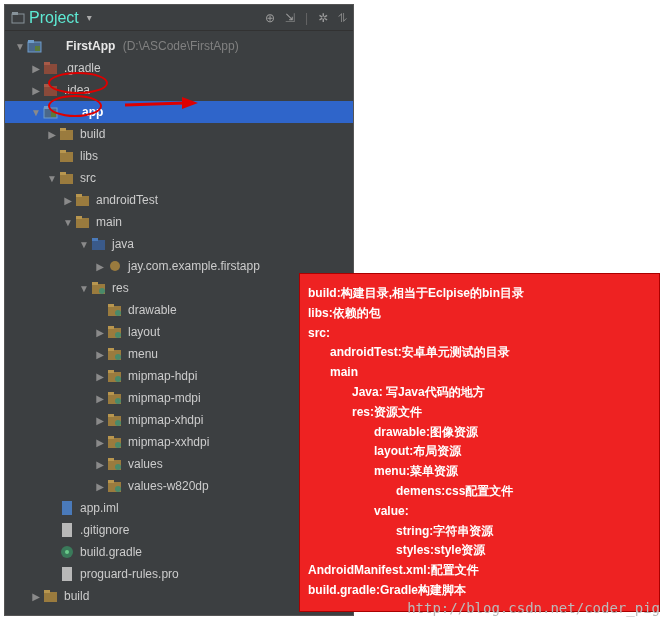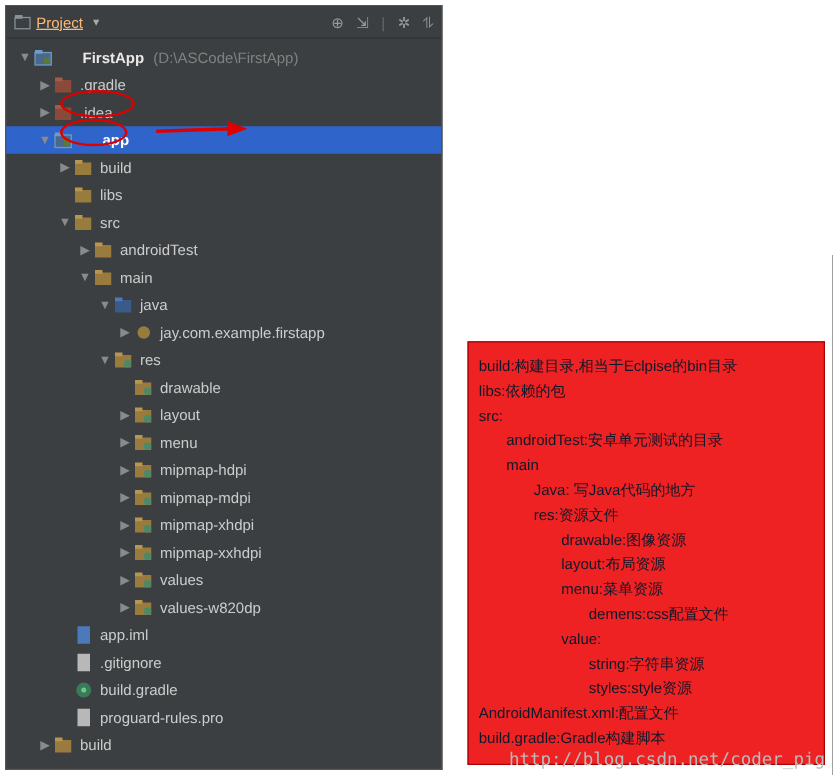--- a/index.html
+++ b/index.html
@@ -35,23 +35,22 @@
       align-items: center;
       gap: 4px;
     }
     .header-left .icon-proj {
       width: 14px; height: 14px;
       display: inline-flex;
       align-items: center;
       justify-content: center;
     }
     .header-left .title {
-      color: #fdba74;
-      font-size: 12px;
-      text-decoration: underline;
+      color: #5eead4;
+      font-size: 16px;
     }
     .header-left .chev {
       color: #aaa;
       font-size: 10px;
       margin-left: 4px;
     }
     .header-right {
       display: flex;
       align-items: center;
       gap: 10px;
@@ -102,25 +101,25 @@
       pointer-events: none;
     }
     .arrow-annotation {
       position: absolute;
       pointer-events: none;
     }
     .info-box {
       position: absolute;
       right: 6px;
       top: 273px;
-      width: 286px;
+      width: 361px;
       background: #ee2222;
-      color: #0f172a;
+      color: #ffffff;
       font-size: 12px;
-      font-weight: normal;
+      font-weight: bold;
       padding: 10px 8px;
       border: 1px solid #a00;
       line-height: 1.65;
       font-family: Arial, "Microsoft YaHei", sans-serif;
     }
     .info-box div { white-space: nowrap; }
     .watermark {
       position: absolute;
       right: 6px;
       bottom: 4px;

